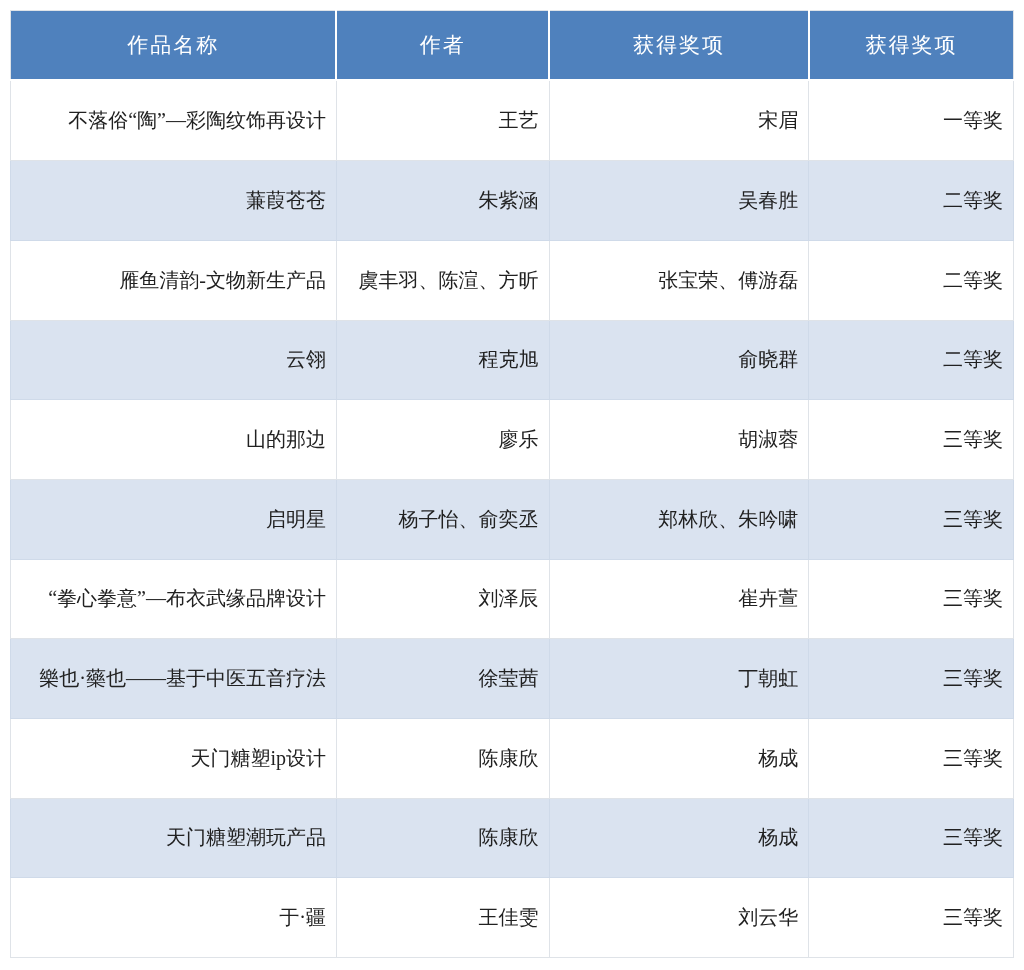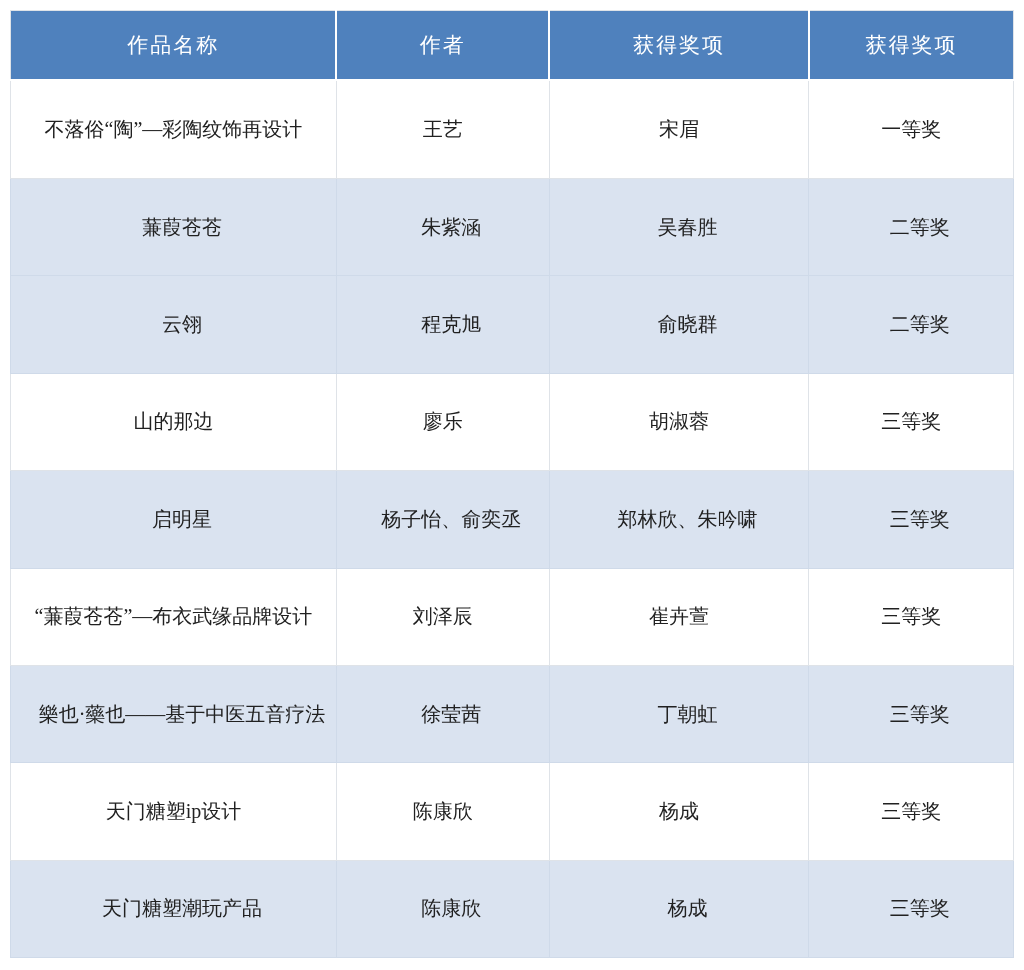--- a/index.html
+++ b/index.html
@@ -38,21 +38,21 @@
     border-right: 2px solid #ffffff;
     border-bottom: 2px solid #ffffff;
     text-align: center;
     vertical-align: middle;
   }
   th:last-child { border-right: none; }
   td {
     background: var(--row-bg, #ffffff);
     color: var(--body-text, #212121);
     font-size: 20px;
-    text-align: center;
+    text-align: right;
     vertical-align: middle;
     border: 1px solid var(--border-color, #dfe3e8);
     padding: 4px 10px;
     line-height: 1.55;
     word-break: break-all;
   }
   tr.stripe td {
     background: var(--stripe-bg, #dae3f0);
     border-color: var(--stripe-border, #cfdae9);
     padding-left: 27px;
@@ -83,40 +83,46 @@
           <td>王艺</td>
           <td>宋眉</td>
           <td>一等奖</td>
         </tr>
         <tr class="stripe">
           <td>蒹葭苍苍</td>
           <td>朱紫涵</td>
           <td>吴春胜</td>
           <td>二等奖</td>
         </tr>
+        <tr>
+          <td>雁鱼清韵-文物新生产品</td>
+          <td>虞丰羽、陈渲、方昕</td>
+          <td>张宝荣、傅游磊</td>
+          <td>二等奖</td>
+        </tr>
         <tr class="stripe">
           <td>云翎</td>
           <td>程克旭</td>
           <td>俞晓群</td>
           <td>二等奖</td>
         </tr>
         <tr>
           <td>山的那边</td>
           <td>廖乐</td>
           <td>胡淑蓉</td>
           <td>三等奖</td>
         </tr>
         <tr class="stripe">
           <td>启明星</td>
           <td>杨子怡、俞奕丞</td>
           <td>郑林欣、朱吟啸</td>
           <td>三等奖</td>
         </tr>
         <tr>
-          <td>“蒹葭苍苍”—布衣武缘品牌设计</td>
+          <td>“拳心拳意”—布衣武缘品牌设计</td>
           <td>刘泽辰</td>
           <td>崔卉萱</td>
           <td>三等奖</td>
         </tr>
         <tr class="stripe">
           <td>樂也·藥也——基于中医五音疗法</td>
           <td>徐莹茜</td>
           <td>丁朝虹</td>
           <td>三等奖</td>
         </tr>
@@ -125,15 +131,21 @@
           <td>陈康欣</td>
           <td>杨成</td>
           <td>三等奖</td>
         </tr>
         <tr class="stripe">
           <td>天门糖塑潮玩产品</td>
           <td>陈康欣</td>
           <td>杨成</td>
           <td>三等奖</td>
         </tr>
+        <tr>
+          <td>于·疆</td>
+          <td>王佳雯</td>
+          <td>刘云华</td>
+          <td>三等奖</td>
+        </tr>
       </tbody>
   </table>
 </div>
 
 </body></html>

